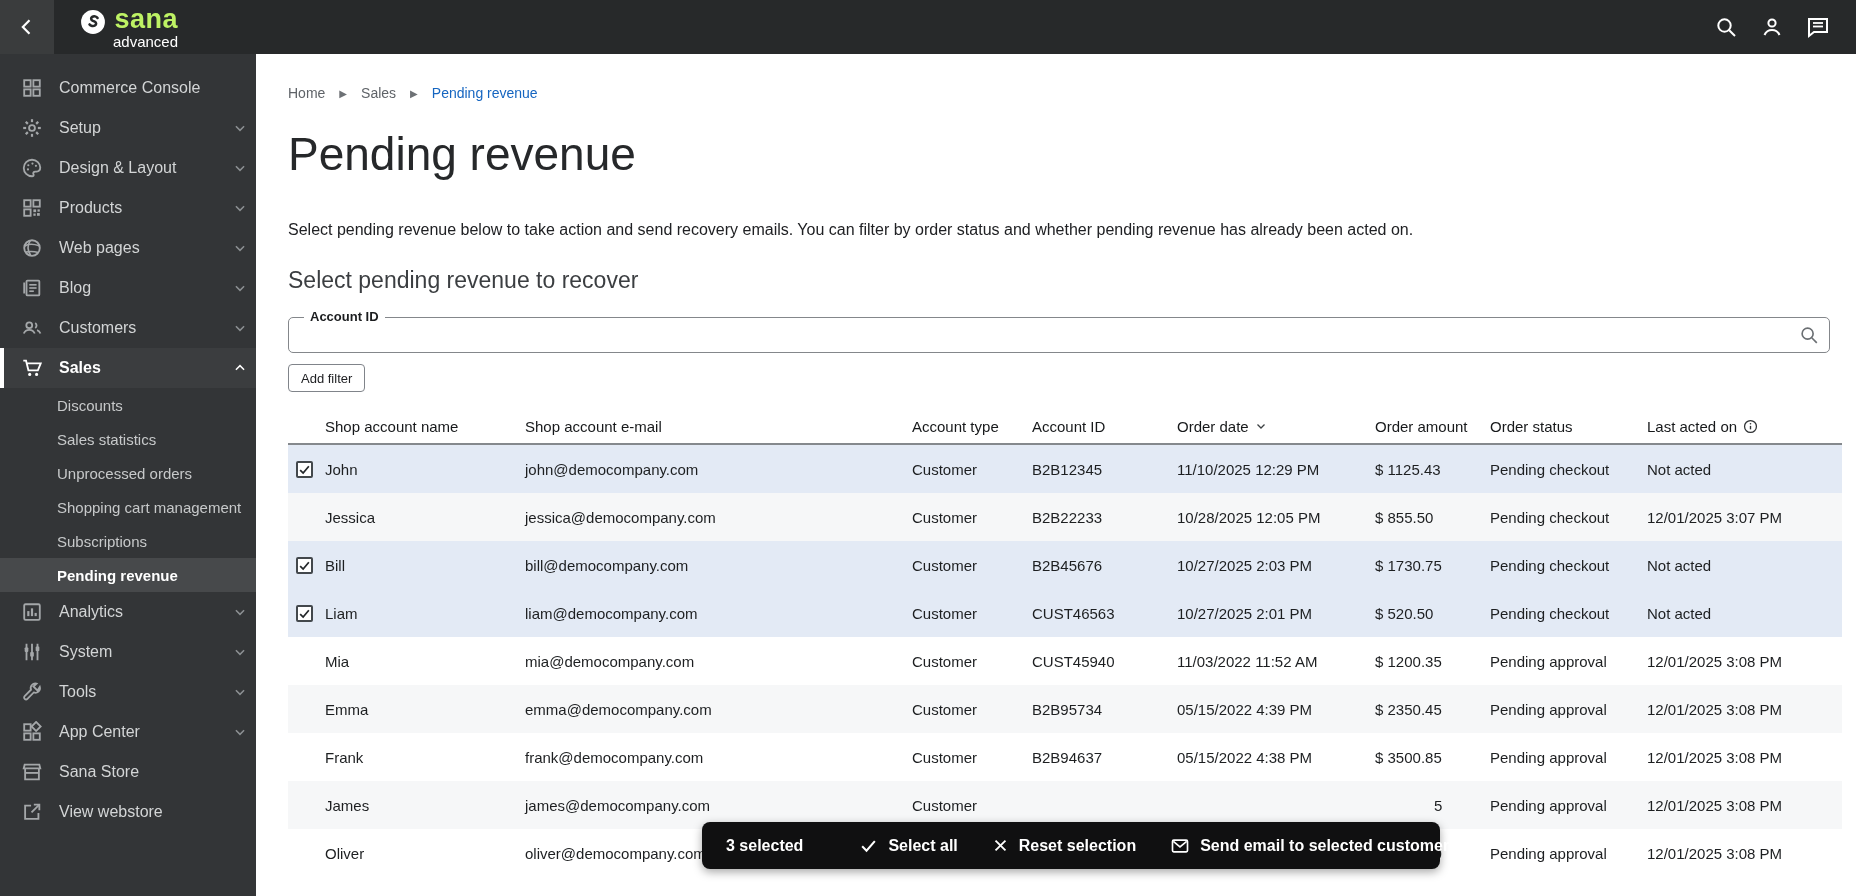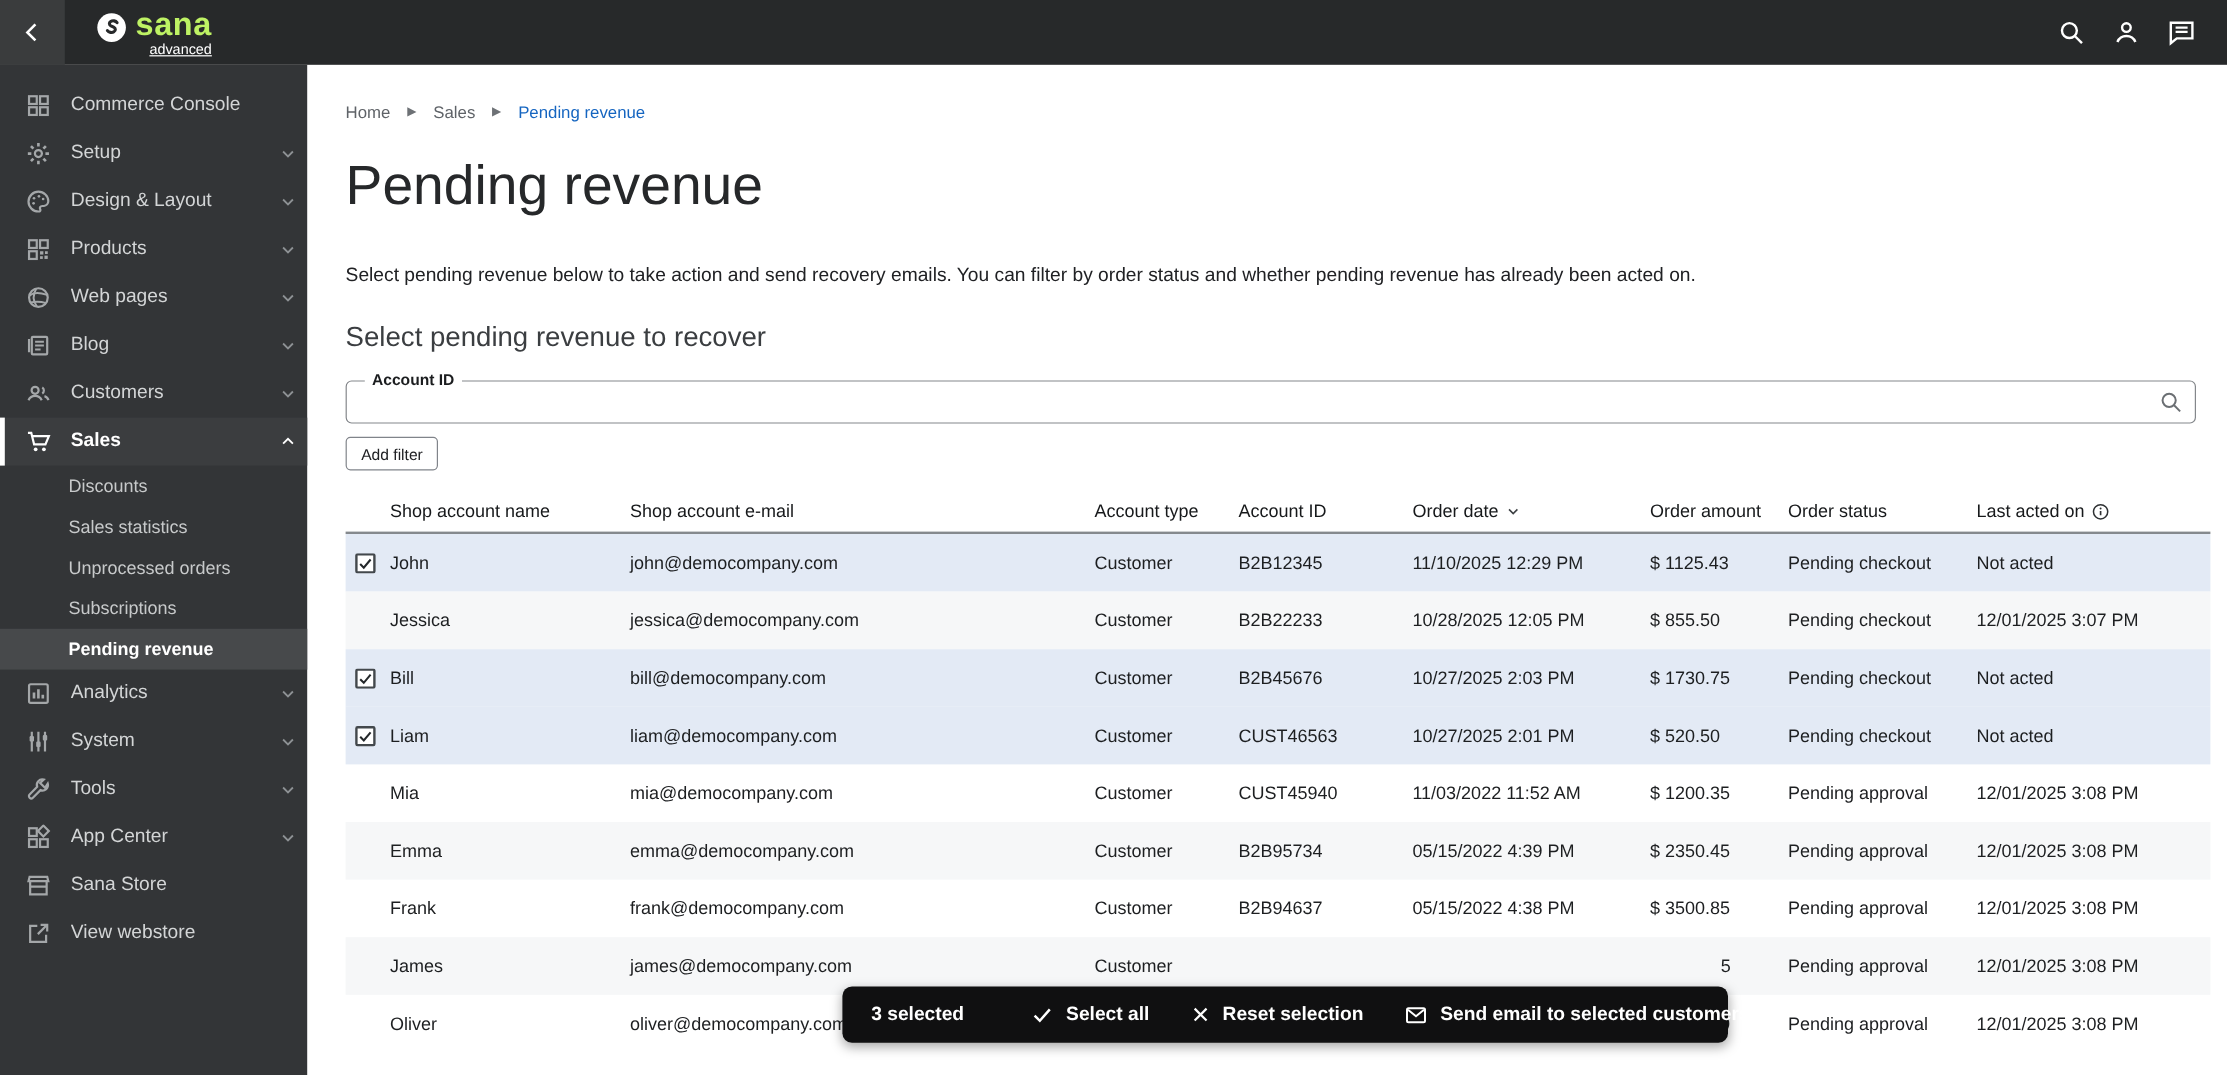--- a/index.html
+++ b/index.html
@@ -8,21 +8,21 @@
 
   
   .topbar { position:absolute; left:0; top:0; width:1856px; height:54px; background:#27292a;
             display:flex; align-items:center; z-index:30; }
   .back-tile { width:54px; height:54px; background:#3a3c3d; display:flex; align-items:center;
                justify-content:center; cursor:pointer; }
   .logo-wrap { margin-left:26px; display:flex; align-items:flex-start; gap:7px; }
   .logo-mark { width:26px; height:26px; margin-top:3px; }
   .logo-text { display:flex; flex-direction:column; align-items:flex-end; line-height:1; }
   .logo-name { color:#bef264; font-size:27px; font-weight:bold; letter-spacing:.5px; }
-  .logo-sub  { color:#fff; font-size:12px; margin-top:1px;text-decoration:underline; }
+  .logo-sub  { color:#fff; font-size:15px; margin-top:1px; }
   .topbar-actions { margin-left:auto; display:flex; align-items:center; gap:22px; padding-right:26px; }
   .topbar-actions svg { display:block; cursor:pointer; }
 
   
   .sidebar { position:absolute; left:0; top:54px; width:256px; height:842px; background:#333537;
              padding-top:14px; z-index:20; }
   .nav-item { height:40px; display:flex; align-items:center; padding:0 9px 0 20px; gap:16px;
               color:#d3d5d6; font-size:16px; cursor:pointer; position:relative; }
   .nav-item .nicon { width:23px; height:23px; flex:0 0 23px; display:flex; align-items:center; justify-content:center; }
   .nav-item .nlabel { flex:1 1 auto; white-space:nowrap; overflow:hidden; }
@@ -248,20 +248,23 @@
     <div class="sub-item">
       <span>Discounts</span>
     </div>
     <div class="sub-item">
       <span>Sales statistics</span>
     </div>
     <div class="sub-item">
       <span>Unprocessed orders</span>
     </div>
     <div class="sub-item">
+      <span>Shopping cart management</span>
+    </div>
+    <div class="sub-item">
       <span>Subscriptions</span>
     </div>
     <div class="sub-item active">
       <span>Pending revenue</span>
     </div>
     <div class="nav-item">
       <span class="nicon">
         <svg width="22" height="22" viewBox="0 0 24 24">
           <rect x="3.5" y="3.5" width="17" height="17" rx="1.5" fill="none" stroke="#a4a7a9" stroke-width="2"></rect>
           <g stroke="#a4a7a9" stroke-width="2.4">

